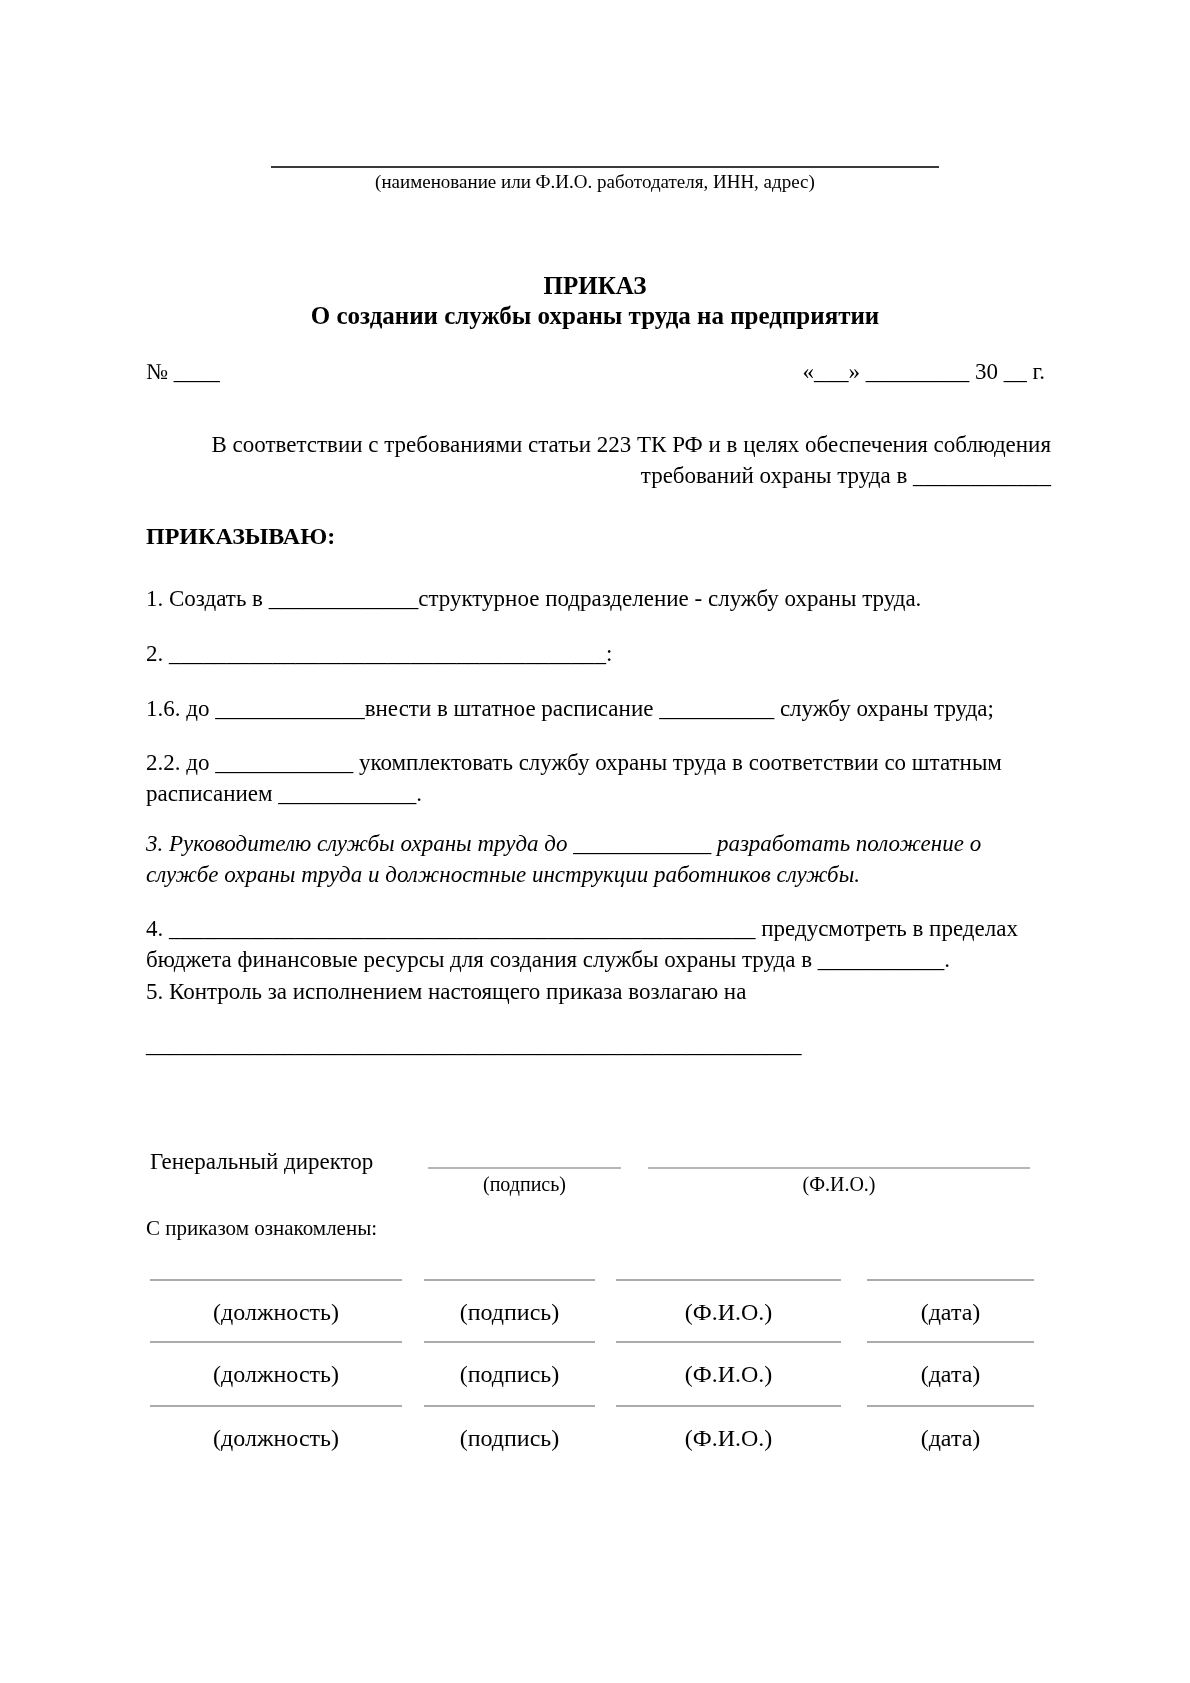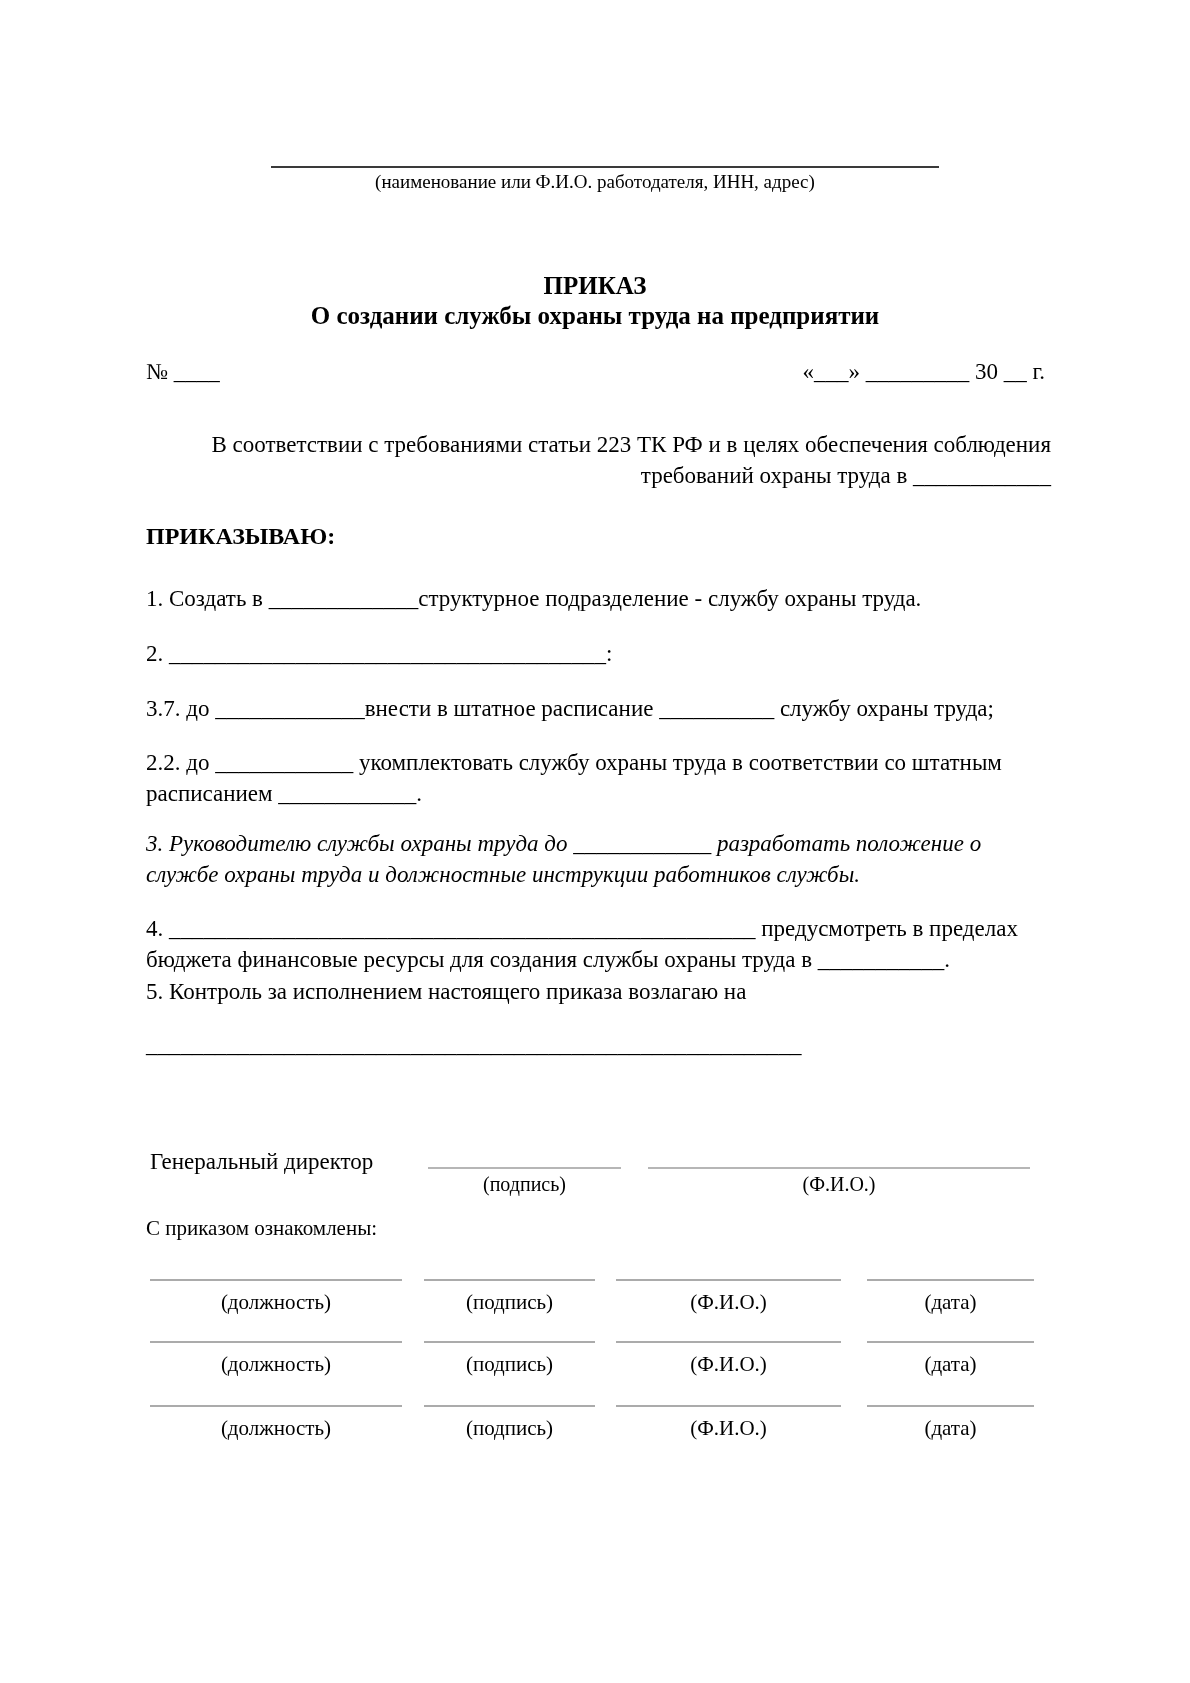--- a/index.html
+++ b/index.html
@@ -75,22 +75,22 @@
   .sig-caption-1 { left: 428px; width: 193px; }
   .sig-caption-2 { left: 648px; width: 382px; }
 
   .ack-heading {
     top: 1213px; left: 146px;
     font-size: 21px; line-height: 30px;
   }
   .ack-cell {
     border-top: 2px solid #ababab;
     text-align: center;
-    font-size: 21px; line-height: 26px;
-    padding-top: 8px;
+    font-size: 24px; line-height: 26px;
+    padding-top: 18px;
   }
   .row-1 { top: 1279px; }
   .row-2 { top: 1341px; }
   .row-3 { top: 1405px; }
   .col-1 { left: 150px; width: 252px; }
   .col-2 { left: 424px; width: 171px; }
   .col-3 { left: 616px; width: 225px; }
   .col-4 { left: 867px; width: 167px; }
 </style>
 </head>
@@ -108,21 +108,21 @@
     <span>№ ____</span>
     <span>«___» _________ 30 __ г.</span>
   </div>
 
   <div class="abs para intro">В соответствии с требованиями статьи 223 ТК РФ и в целях обеспечения соблюдения требований охраны труда в ____________</div>
 
   <div class="abs para resolution">ПРИКАЗЫВАЮ:</div>
 
   <div class="abs para item-0">1. Создать в _____________структурное подразделение - службу охраны труда.</div>
   <div class="abs para item-1">2. ______________________________________:</div>
-  <div class="abs para item-2">3.7. до _____________внести в штатное расписание __________ службу охраны труда;</div>
+  <div class="abs para item-2">1.6. до _____________внести в штатное расписание __________ службу охраны труда;</div>
   <div class="abs para item-3">2.2. до ____________ укомплектовать службу охраны труда в соответствии со штатным расписанием ____________.</div>
   <div class="abs para item-4">3. Руководителю службы охраны труда до ____________ разработать положение о службе охраны труда и должностные инструкции работников службы.</div>
   <div class="abs para item-5">4. ___________________________________________________ предусмотреть в пределах бюджета финансовые ресурсы для создания службы охраны труда в ___________.</div>
   <div class="abs para item-6">5. Контроль за исполнением настоящего приказа возлагаю на</div>
   <div class="abs para item-7">_________________________________________________________</div>
 
   <div class="abs director-label">Генеральный директор</div>
   <div class="abs sig-line sig-line-1"></div>
   <div class="abs sig-line sig-line-2"></div>
   <div class="abs sig-caption sig-caption-1">(подпись)</div>

